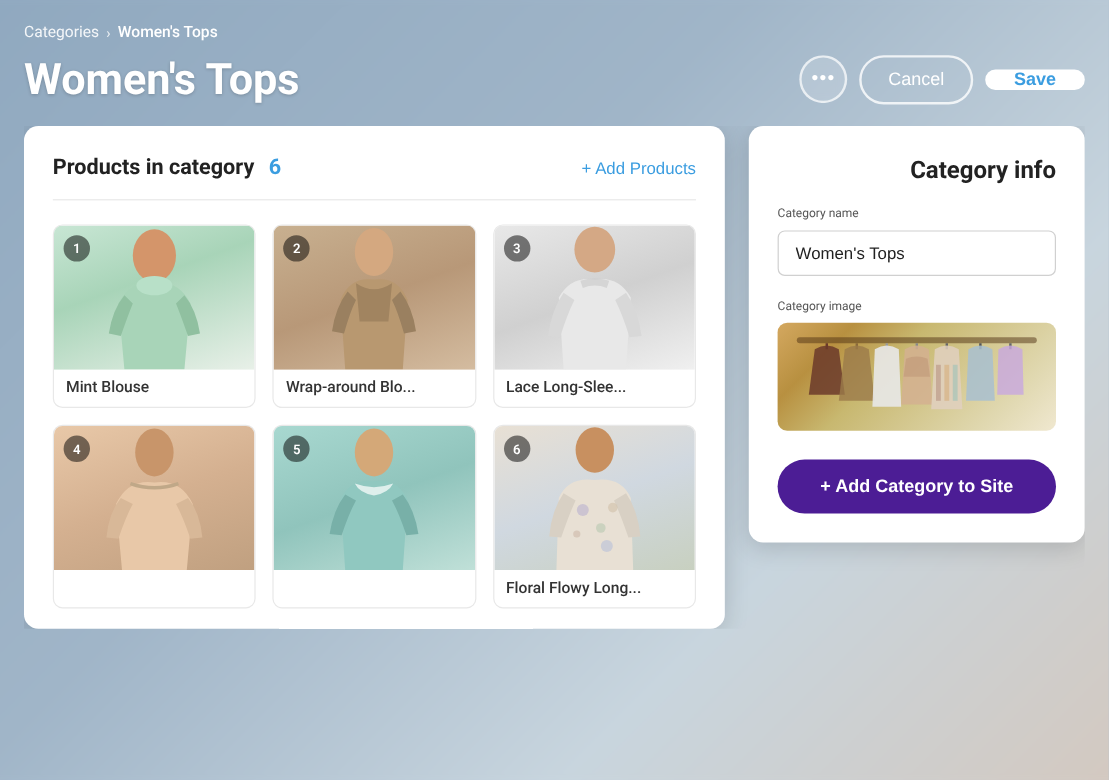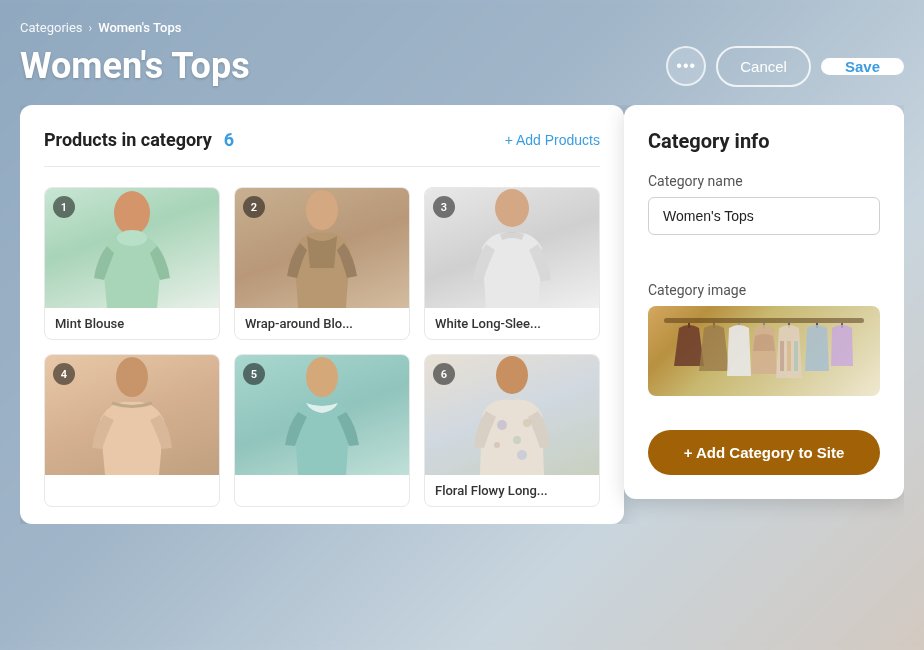--- a/index.html
+++ b/index.html
@@ -104,21 +104,21 @@
       background: #fff;
       color: #3b9de0;
       font-size: 15px;
       font-weight: 600;
       cursor: pointer;
     }
 
     
     .main-content {
       display: flex;
-      gap: 0;
+      gap: 20px;
       flex: 1;
       overflow: hidden;
     }
 
     
     .products-panel {
       flex: 1;
       background: #fff;
       border-radius: 12px;
       padding: 24px;
@@ -225,80 +225,80 @@
       flex-direction: column;
       gap: 20px;
       box-shadow: 0 4px 20px rgba(0,0,0,0.15);
       height: fit-content;
     }
 
     .panel-title {
       font-size: 20px;
       font-weight: 700;
       color: #222;
+      text-align: right;
     }
 
     .form-group {
       display: flex;
       flex-direction: column;
       gap: 8px;
     }
 
     .form-label {
-      font-size: 14px;
+      font-size: 10px;
       color: #555;
       font-weight: 400;
     }
 
     .form-input {
       padding: 10px 14px;
       border: 1.5px solid #d0d0d0;
       border-radius: 6px;
       font-size: 14px;
       color: #222;
       outline: none;
       width: 100%;
     }
 
     .category-image-container {
       display: flex;
       flex-direction: column;
       gap: 8px;
-      margin-top: 27px;
     }
 
     .category-image-preview {
       width: 100%;
       height: 90px;
       border-radius: 8px;
       overflow: hidden;
       background: linear-gradient(135deg, #d4a860 0%, #b89040 20%, #c8b870 40%, #d4c890 60%, #e0d8b0 80%, #f0e8d0 100%);
       display: flex;
       align-items: center;
       justify-content: center;
     }
 
     
     .clothes-rack-svg {
       width: 100%;
       height: 100%;
     }
 
     .btn-add-category {
-      background: #a16207;
+      background: #4c1d95;
       color: #fff;
       border: none;
       border-radius: 50px;
       padding: 14px 20px;
       font-size: 15px;
       font-weight: 600;
       cursor: pointer;
       width: 100%;
       text-align: center;
-      margin-top: 14px;
+      margin-top: 4px;
     }
   </style>
 </head>
 <body>
 
 <div class="bg-overlay"></div>
 
 <div class="page-container">
 
   <div class="breadcrumb">
@@ -359,21 +359,21 @@
       <div class="product-image-container img-white">
         <div class="product-number-badge">3</div>
         <svg viewBox="0 0 100 120" xmlns="http://www.w3.org/2000/svg" style="width:100%;height:100%">
       <ellipse cx="50" cy="20" rx="17" ry="19" fill="#d4a885"></ellipse>
       <path d="M20,60 Q30,42 50,45 Q70,42 80,60 L76,120 L24,120 Z" fill="#e8e8e8"></path>
       <path d="M24,56 Q14,70 11,92 L21,93 Q27,74 33,62" fill="#d8d8d8"></path>
       <path d="M76,56 Q86,70 89,92 L79,93 Q73,74 67,62" fill="#d8d8d8"></path>
       <path d="M38,46 Q50,42 62,46 L60,52 Q50,48 40,52 Z" fill="#c8c8c8" opacity="0.6"></path>
     </svg>
       </div>
-      <div class="product-label">White Long-Slee...</div>
+      <div class="product-label">Lace Long-Slee...</div>
     </div>
           <div class="product-card">
       <div class="product-image-container img-peach">
         <div class="product-number-badge">4</div>
         <svg viewBox="0 0 100 120" xmlns="http://www.w3.org/2000/svg" style="width:100%;height:100%">
       <ellipse cx="50" cy="22" rx="16" ry="20" fill="#c8956a"></ellipse>
       <path d="M18,65 Q28,44 50,47 Q72,44 82,65 L77,120 L23,120 Z" fill="#e8c8a8"></path>
       <path d="M22,60 Q12,72 10,93 L20,94 Q26,76 32,65" fill="#d8b898"></path>
       <path d="M78,60 Q88,72 90,93 L80,94 Q74,76 68,65" fill="#d8b898"></path>
       <path d="M30,48 Q50,55 70,48" stroke="#c0a888" stroke-width="3" fill="none"></path>

